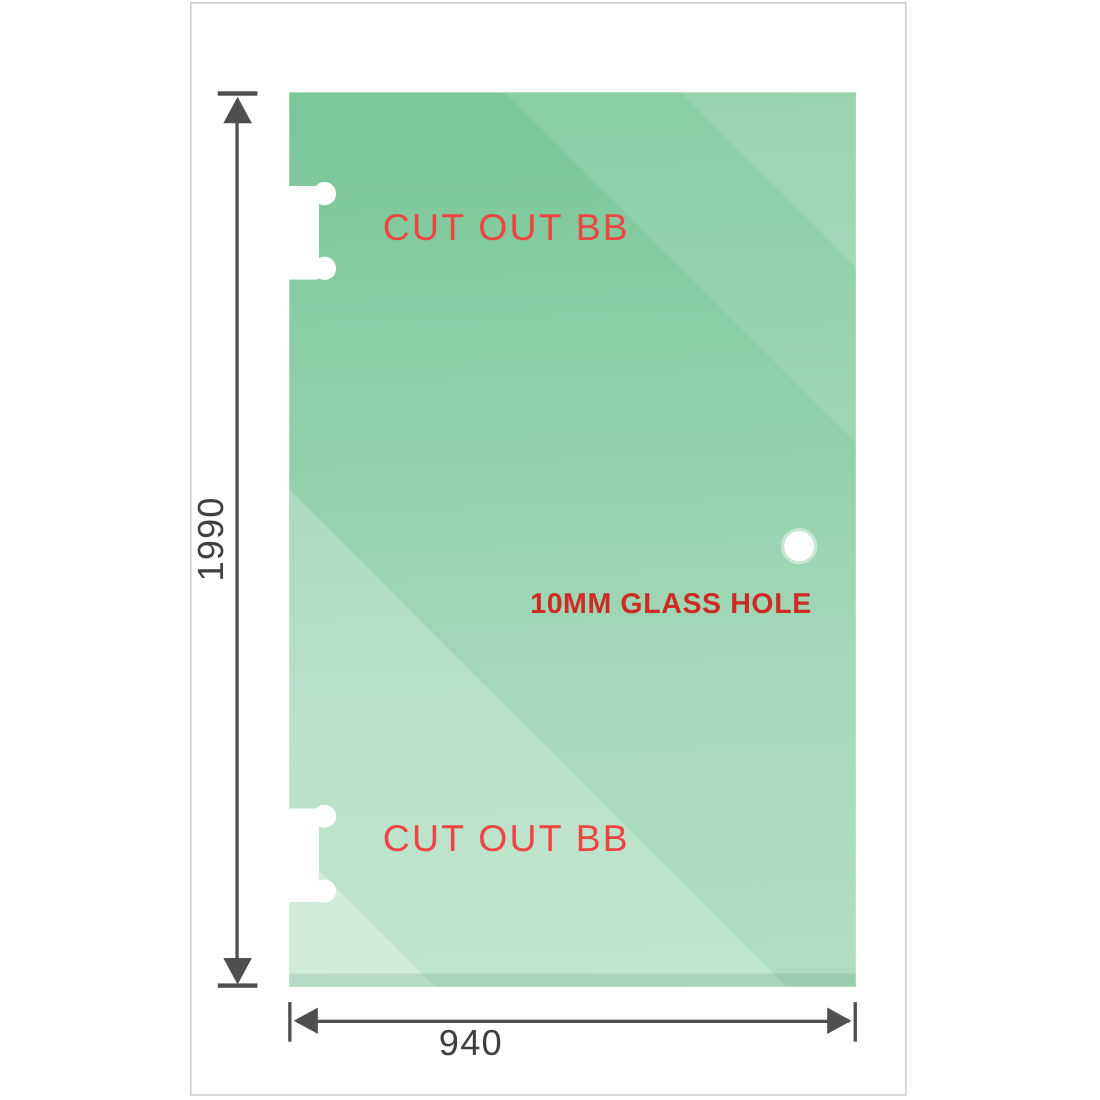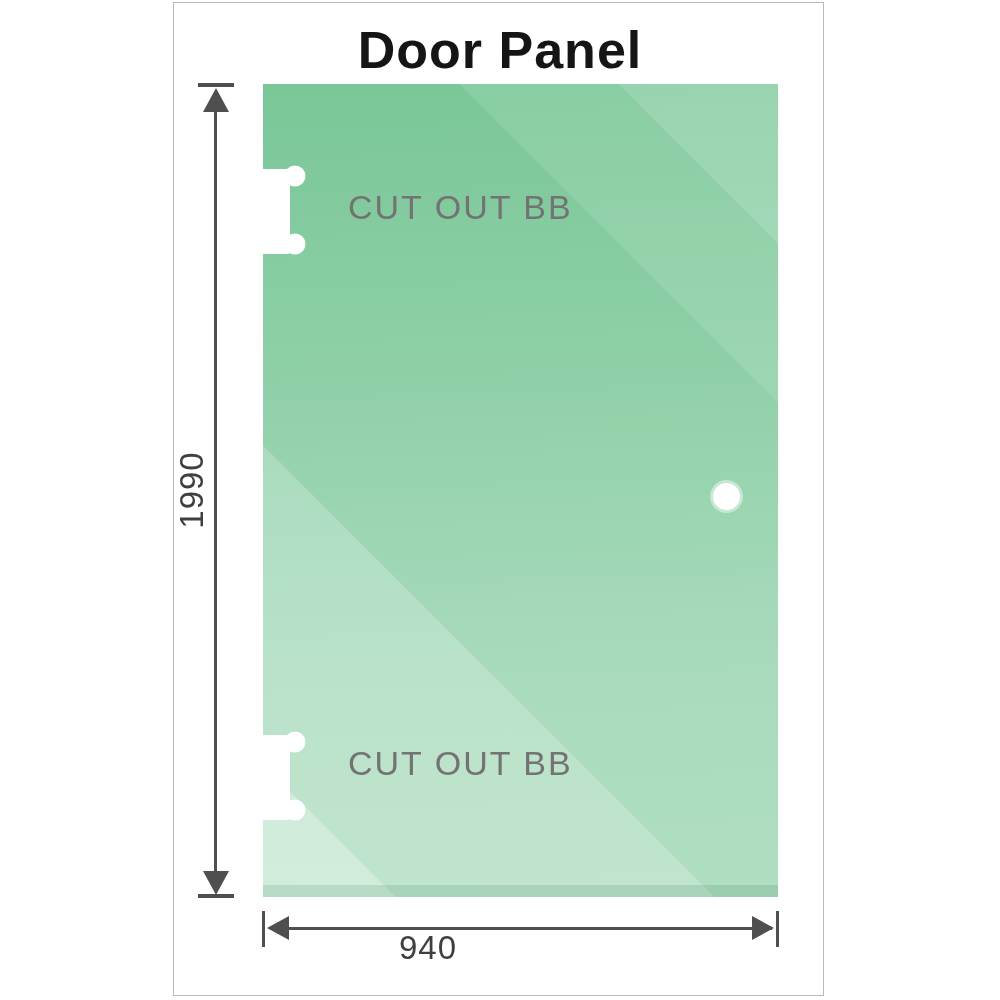--- a/index.html
+++ b/index.html
@@ -33,21 +33,21 @@
     position:absolute;left:0;bottom:0;width:100%;height:12px;
     background:rgba(45,125,82,0.16);
   }
   
   .cutout{position:absolute;left:256px;width:52px;height:94px;}
   .cutout.top{top:164px;}
   .cutout.bottom{top:730px;}
   .cutout svg{display:block;}
   
   .cutout-label{
-    position:absolute;left:348px;font-size:34px;color:#737373;
+    position:absolute;left:348px;font-size:34px;color:#ef4444;
     letter-spacing:2px;white-space:nowrap;line-height:36px;
   }
   .cutout-label.top{top:189px;}
   .cutout-label.bottom{top:745px;}
   
   .glass-hole{
     position:absolute;left:713px;top:483px;width:27px;height:27px;border-radius:50%;
     background:#ffffff;box-shadow:0 0 0 3px rgba(255,255,255,0.45);
   }
   .hole-label{
@@ -94,21 +94,20 @@
     font-size:33px;color:#3f3f3f;letter-spacing:1px;
   }
 </style>
 </head>
 <body>
 
 <div class="stage">
 
   <div class="card"></div>
 
-  <div class="title">Door Panel</div>
 
   <div class="glass-panel">
     <div class="panel-bottom-shade"></div>
   </div>
 
   <div class="cutout top">
     <svg width="52" height="94" viewBox="0 0 52 94">
       <rect x="0" y="5" width="34" height="85" rx="2" fill="#ffffff"></rect>
       <circle cx="39" cy="12" r="10.5" fill="#ffffff"></circle>
       <circle cx="39" cy="80" r="10.5" fill="#ffffff"></circle>
@@ -119,20 +118,21 @@
       <rect x="0" y="5" width="34" height="85" rx="2" fill="#ffffff"></rect>
       <circle cx="39" cy="12" r="10.5" fill="#ffffff"></circle>
       <circle cx="39" cy="80" r="10.5" fill="#ffffff"></circle>
     </svg>
   </div>
 
   <div class="cutout-label top">CUT OUT BB</div>
   <div class="cutout-label bottom">CUT OUT BB</div>
 
   <div class="glass-hole"></div>
+  <div class="hole-label">10MM GLASS HOLE</div>
 
   <div class="dim vdim-cap-top"></div>
   <div class="arrow arrow-up"></div>
   <div class="dim vdim-line"></div>
   <div class="arrow arrow-down"></div>
   <div class="dim vdim-cap-bottom"></div>
   <div class="height-value">1990</div>
 
   <div class="dim hdim-tick-left"></div>
   <div class="arrow arrow-left"></div>

